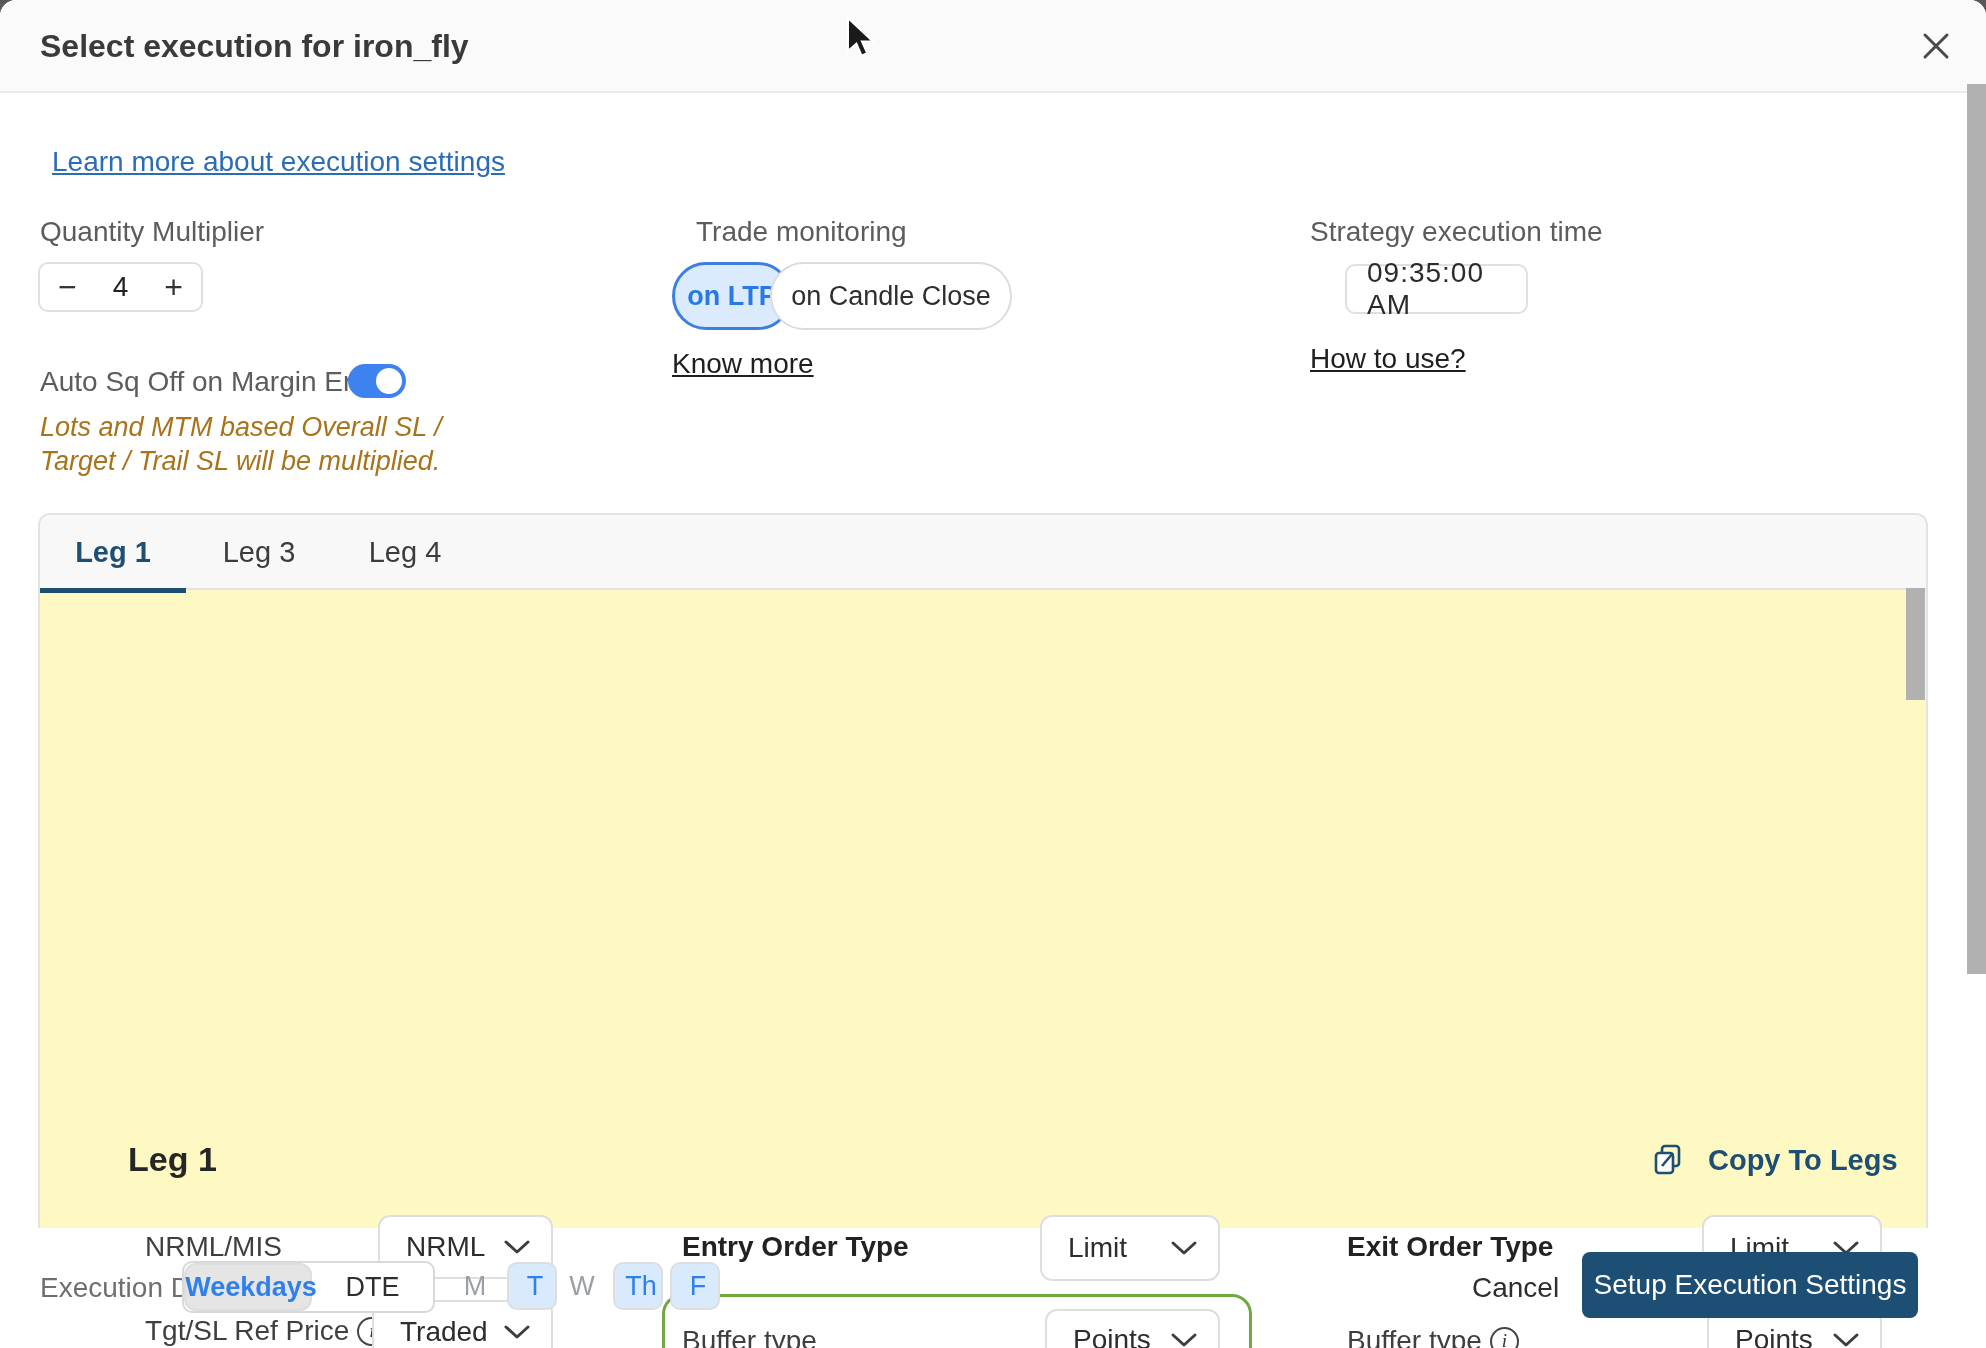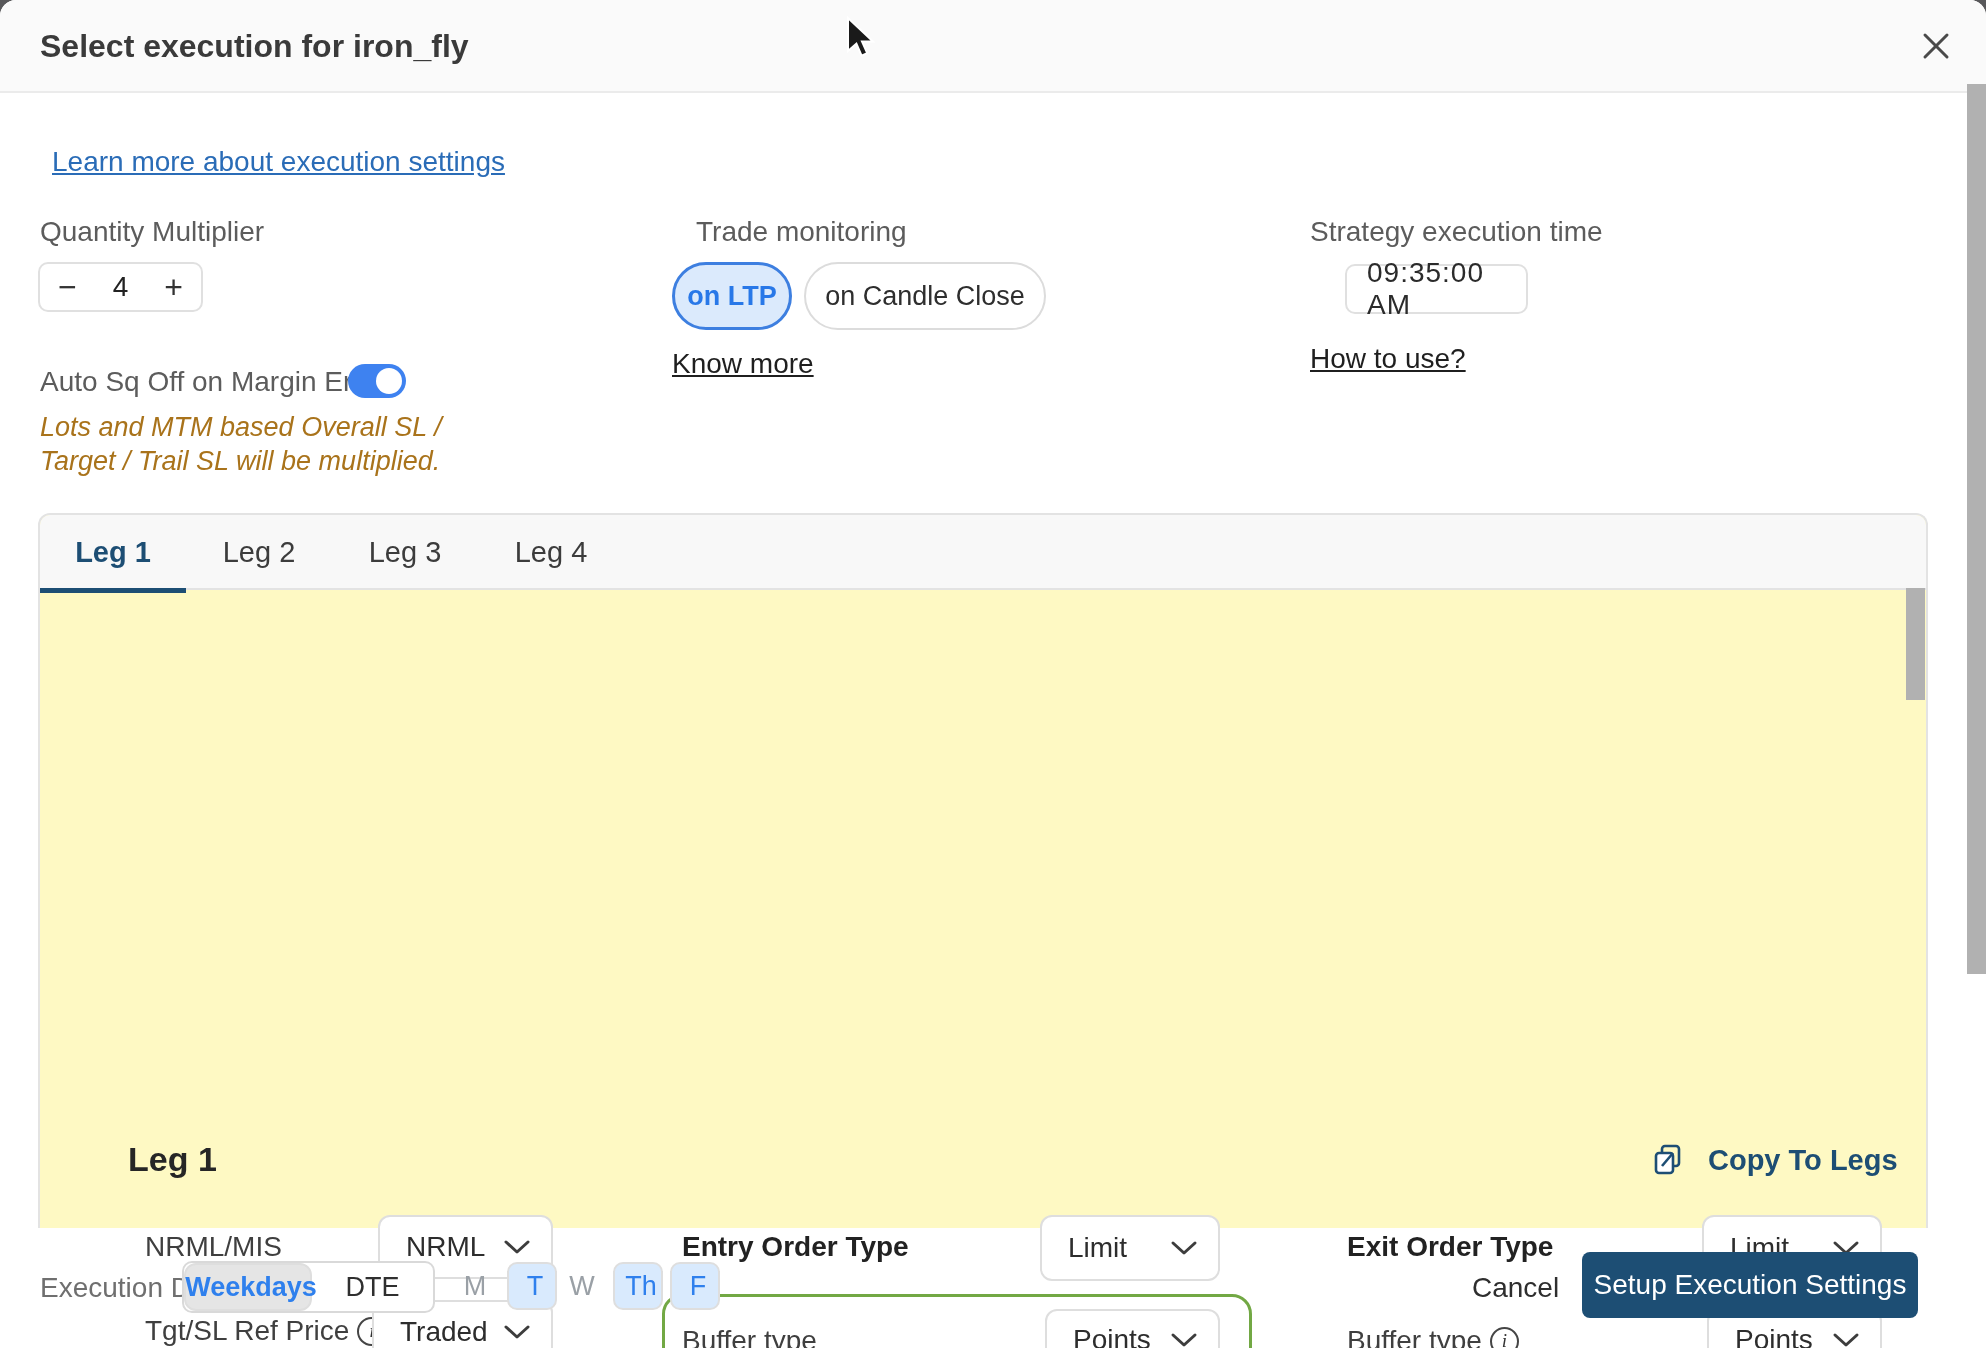--- a/index.html
+++ b/index.html
@@ -92,38 +92,37 @@
   <div class="abs sect-label" style="left:696px;top:216px;">Trade monitoring</div>
   <div class="abs sect-label" style="left:1310px;top:216px;">Strategy execution time</div>
 
   <div class="abs stepper">
     <span class="sign">−</span>
     <span class="val">4</span>
     <span class="sign">+</span>
   </div>
 
   <div class="abs pill on" style="left:672px;top:262px;width:120px;">on LTP</div>
-  <div class="abs pill off" style="left:804px;top:262px;width:242px;">on Candle Close</div>
+  <div class="abs pill off" style="left:770px;top:262px;width:242px;">on Candle Close</div>
   <div class="abs link-dark" style="left:672px;top:348px;">Know more</div>
 
   <div class="abs timebox">09:35:00 AM</div>
   <div class="abs link-dark" style="left:1310px;top:343px;">How to use?</div>
 
   <div class="abs sect-label" style="left:40px;top:366px;">Auto Sq Off on Margin Error</div>
   <div class="abs switch">
     <span class="knob"></span>
   </div>
 
   <div class="abs warn" style="left:40px;top:412px;">Lots and MTM based Overall SL /</div>
   <div class="abs warn" style="left:40px;top:446px;">Target / Trail SL will be multiplied.</div>
 
   <div class="abs panelwrap">
     <div class="tabbar">
       <div class="tab active">Leg 1</div>
-      <div class="tab">Leg 2</div>
       <div class="tab">Leg 3</div>
       <div class="tab">Leg 4</div>
       <div class="tab-underline"></div>
     </div>
 
     <div class="abs leg-head" style="left:88px;top:625px;">Leg 1</div>
     <div class="abs copylegs" style="left:1612px;top:628px;">
       <svg width="32" height="34" viewBox="0 0 32 34">
         <rect x="10" y="3" width="17" height="20" rx="3" fill="none" stroke="#1d4e74" stroke-width="2.6"></rect>
         <rect x="4" y="10" width="17" height="20" rx="3" fill="#fff" stroke="#1d4e74" stroke-width="2.6"></rect>

